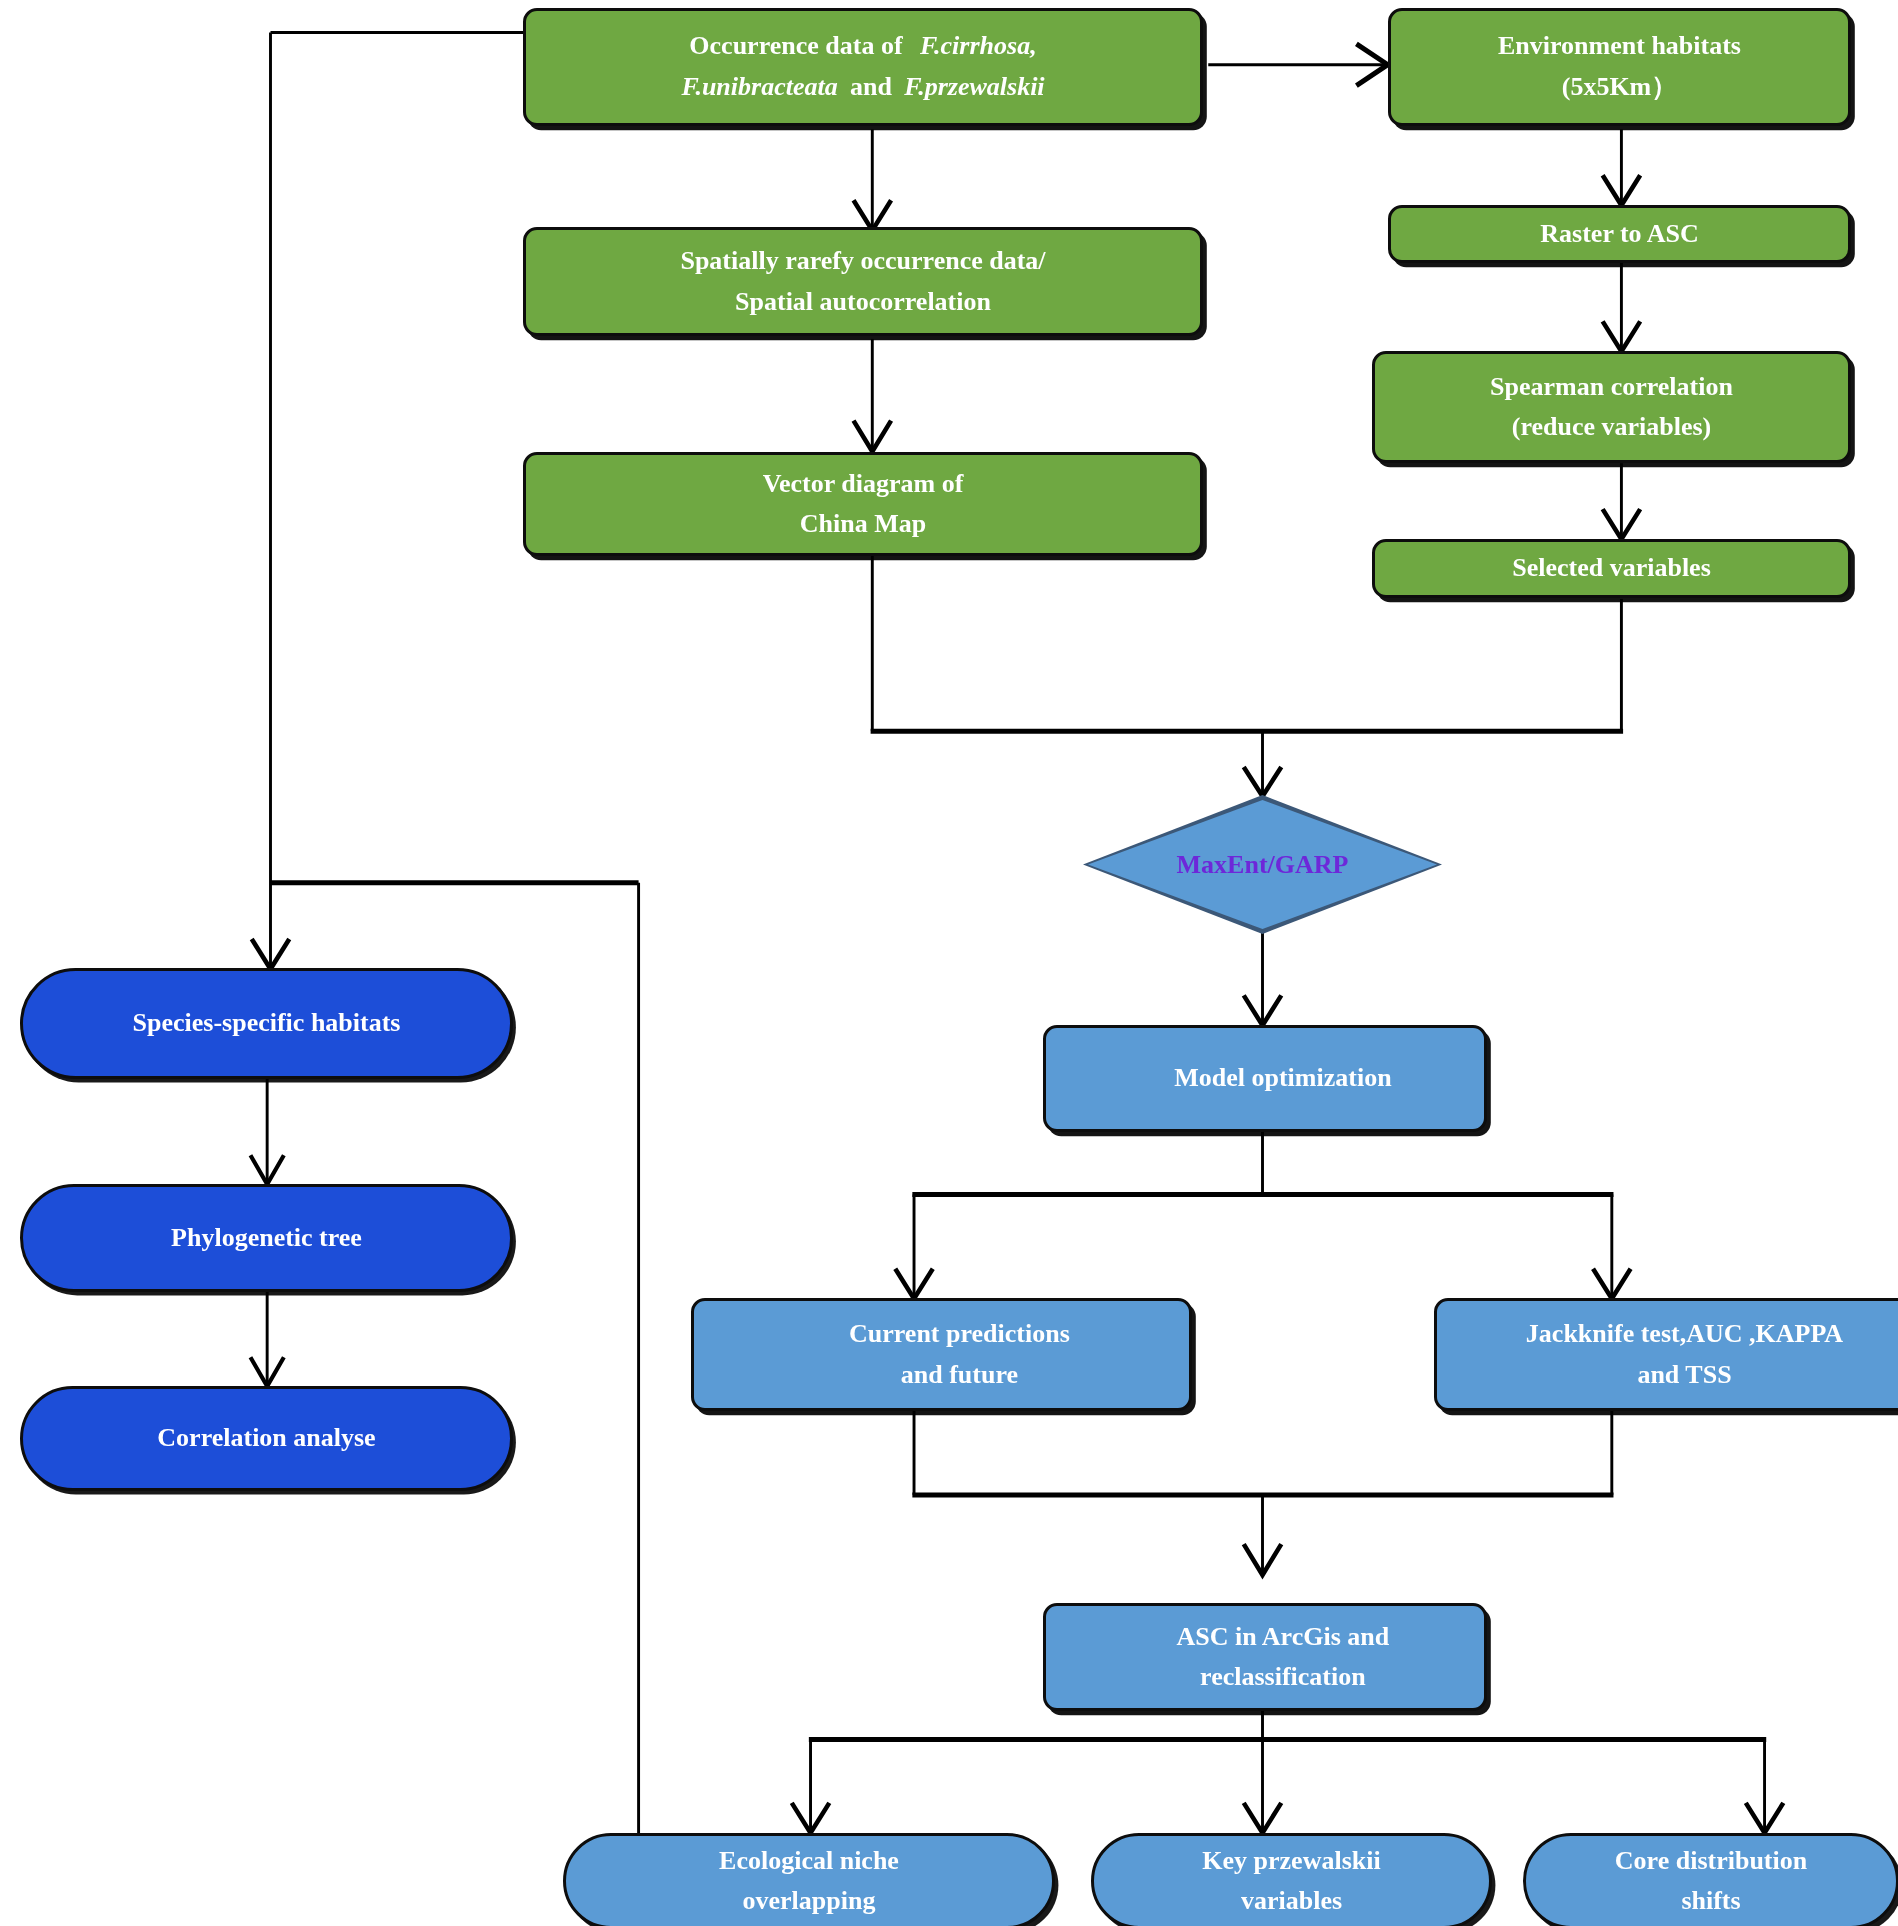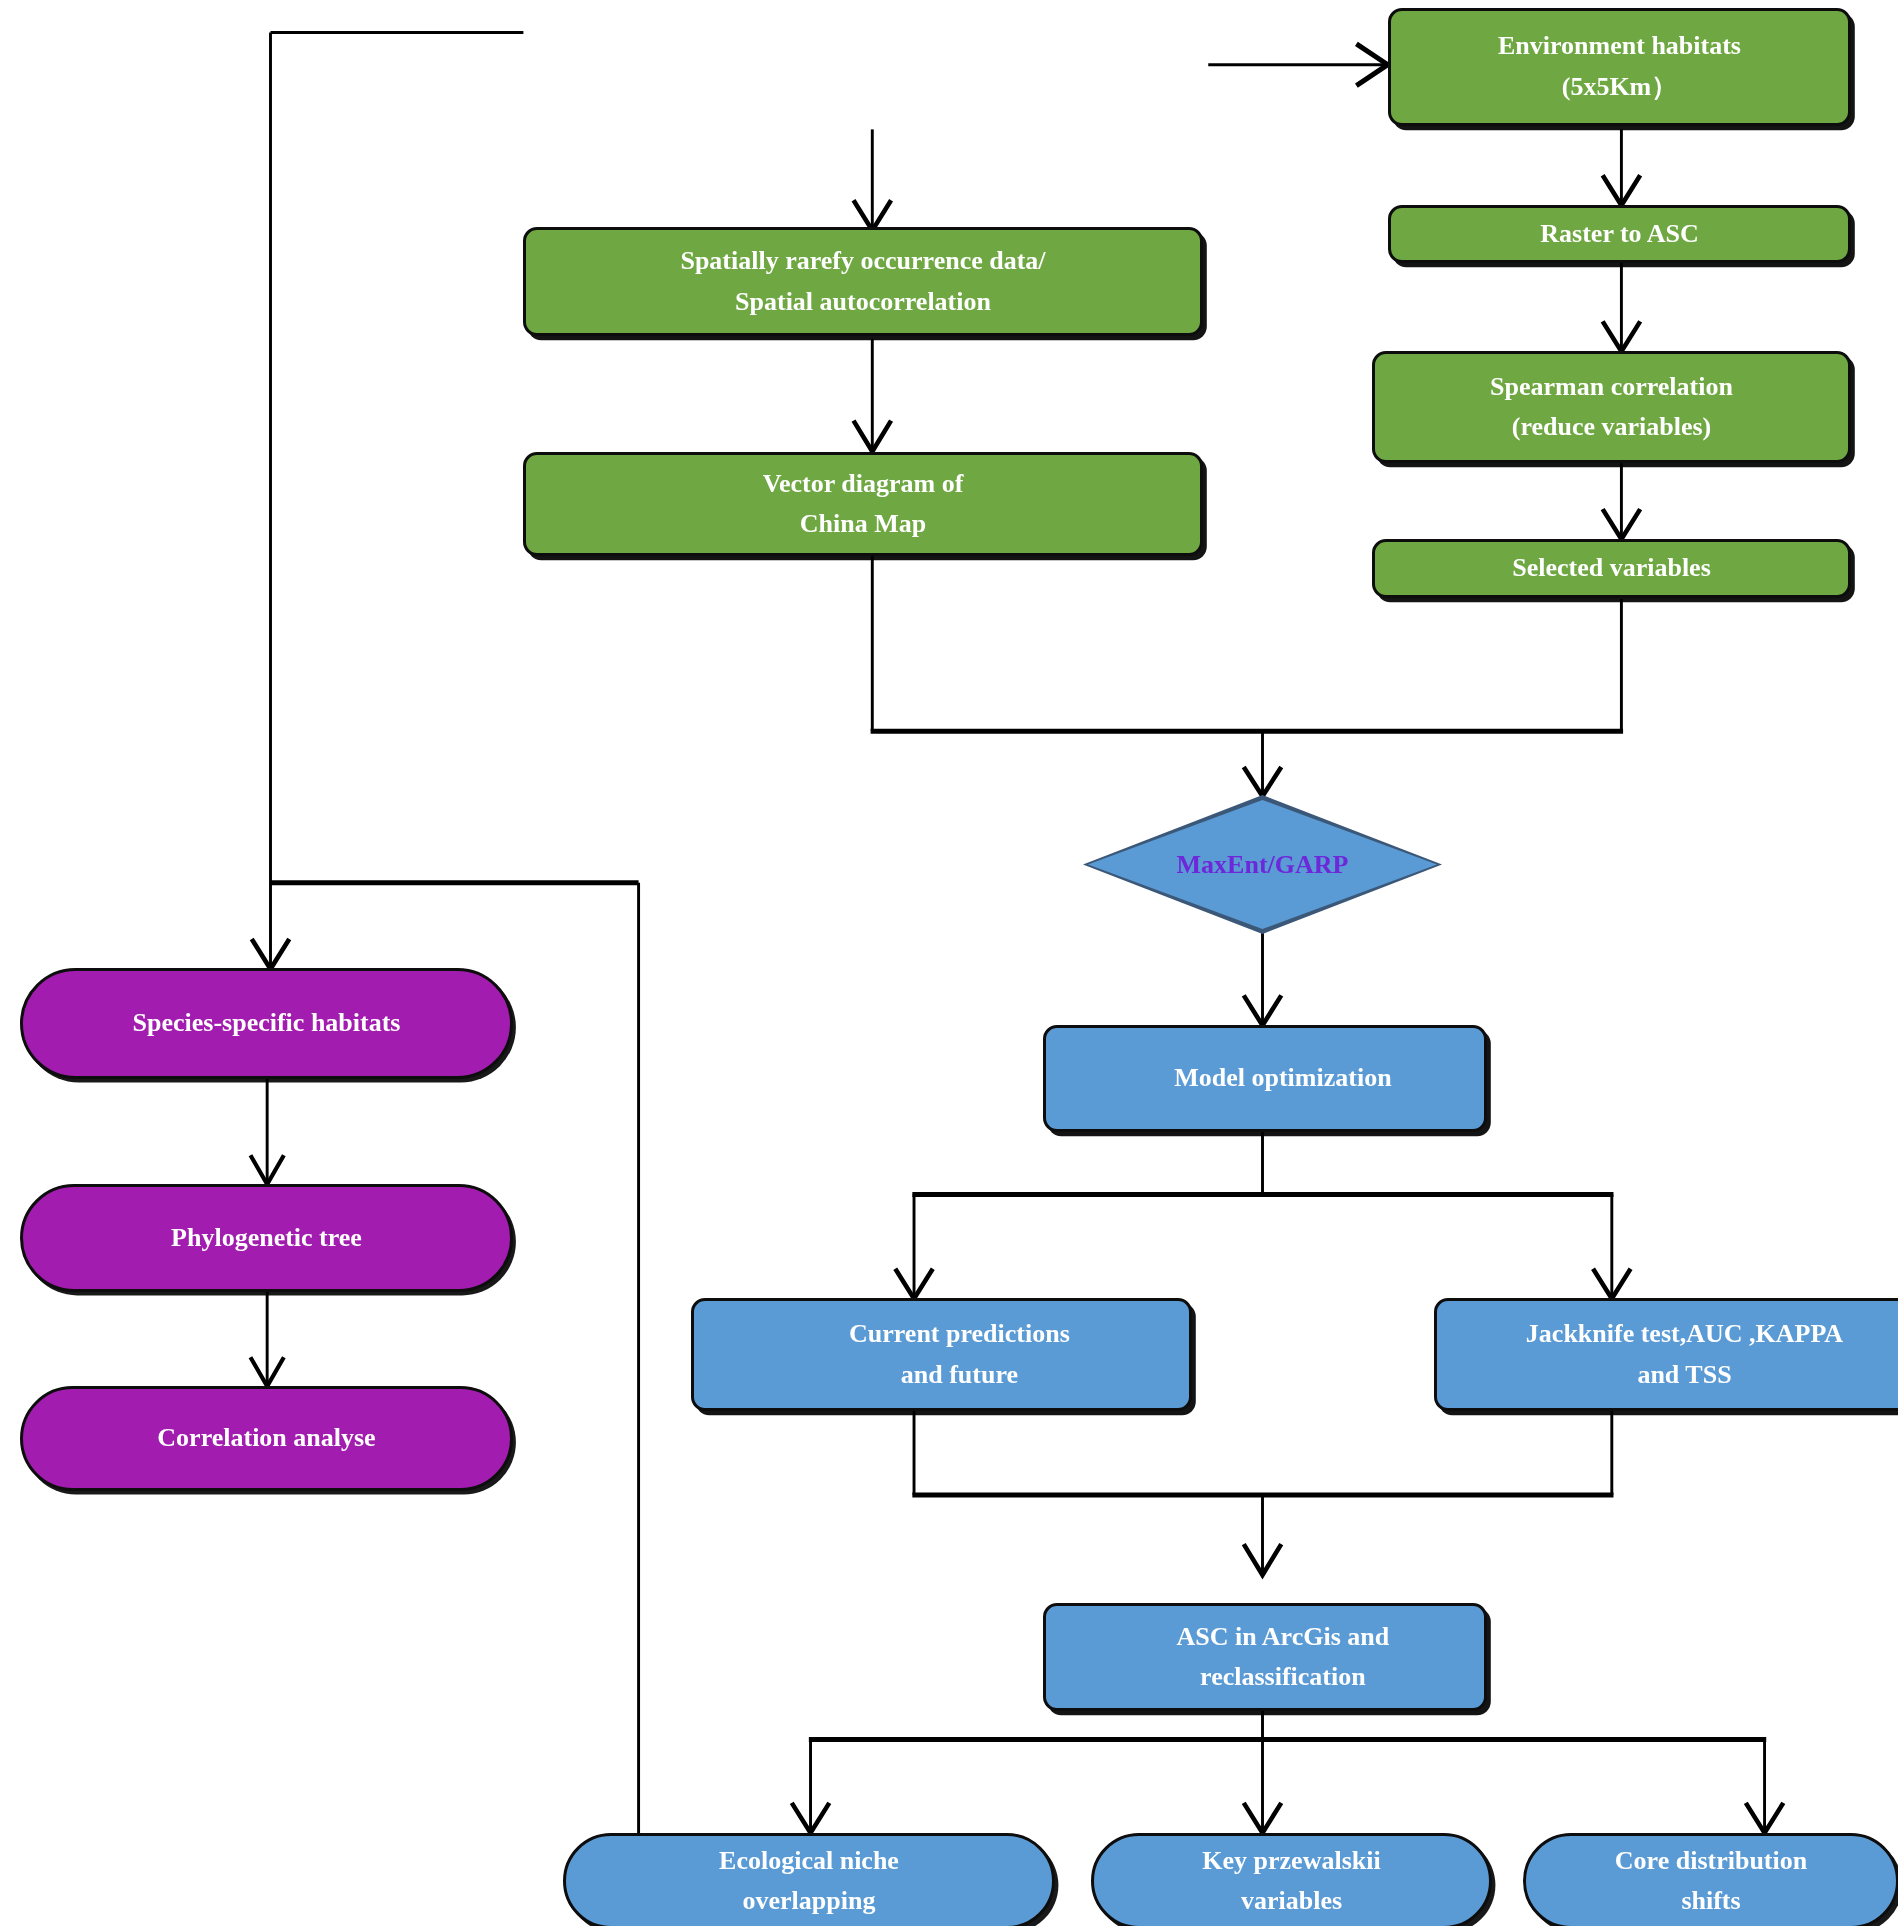--- a/index.html
+++ b/index.html
@@ -38,21 +38,21 @@
   }
   .blue{
     background:#5B9BD5;
     border:3.8px solid #0d0d0d;
     border-radius:14px;
     box-shadow:4.2px 4.6px 0 -0.4px rgba(0,0,0,0.92);
     font-size:26px;
     padding-left:45px;
   }
   .pill-dark{
-    background:#a21caf;
+    background:#1d4ed8;
     border:3.8px solid #0d0d0d;
     border-radius:4173px;
     box-shadow:3.3px 3.8px 0 -0.4px rgba(0,0,0,0.9);
     font-size:26px;
   }
   .pill-blue{
     background:#5B9BD5;
     border:3.8px solid #0d0d0d;
     border-radius:4173px;
     box-shadow:3.8px 4.2px 0 -0.4px rgba(0,0,0,0.9);
@@ -161,20 +161,31 @@
       <line x1="1530" y1="2115" x2="1530" y2="4440"></line>
 
       <line x1="640" y1="2585" x2="640" y2="2835"></line>
       <polyline points="600,2768 640,2838 680,2768" stroke-width="10"></polyline>
 
       <line x1="640" y1="3095" x2="640" y2="3320"></line>
       <polyline points="600,3252 640,3322 680,3252" stroke-width="10"></polyline>
     </g>
   </svg>
 
+  <div class="node green" style="left:523px; top:7.5px; width:680px; height:118px;">
+    <span class="txt">
+      <span>Occurrence data of</span>
+      <span class="ital" style="margin-left:11px;">F.cirrhosa,</span>
+      <span class="l2">
+        <span class="ital">F.unibracteata</span>
+        <span style="margin:0 5.8px;">and</span>
+        <span class="ital">F.przewalskii</span>
+      </span>
+    </span>
+  </div>
 
   <div class="node green" style="left:1388px; top:7.5px; width:463px; height:118px;">
     <span class="txt">
       <span>Environment habitats</span>
       <span class="l2">(5x5Km）</span>
     </span>
   </div>
 
   <div class="node green" style="left:523px; top:227px; width:680px; height:109px;">
     <span class="txt">

